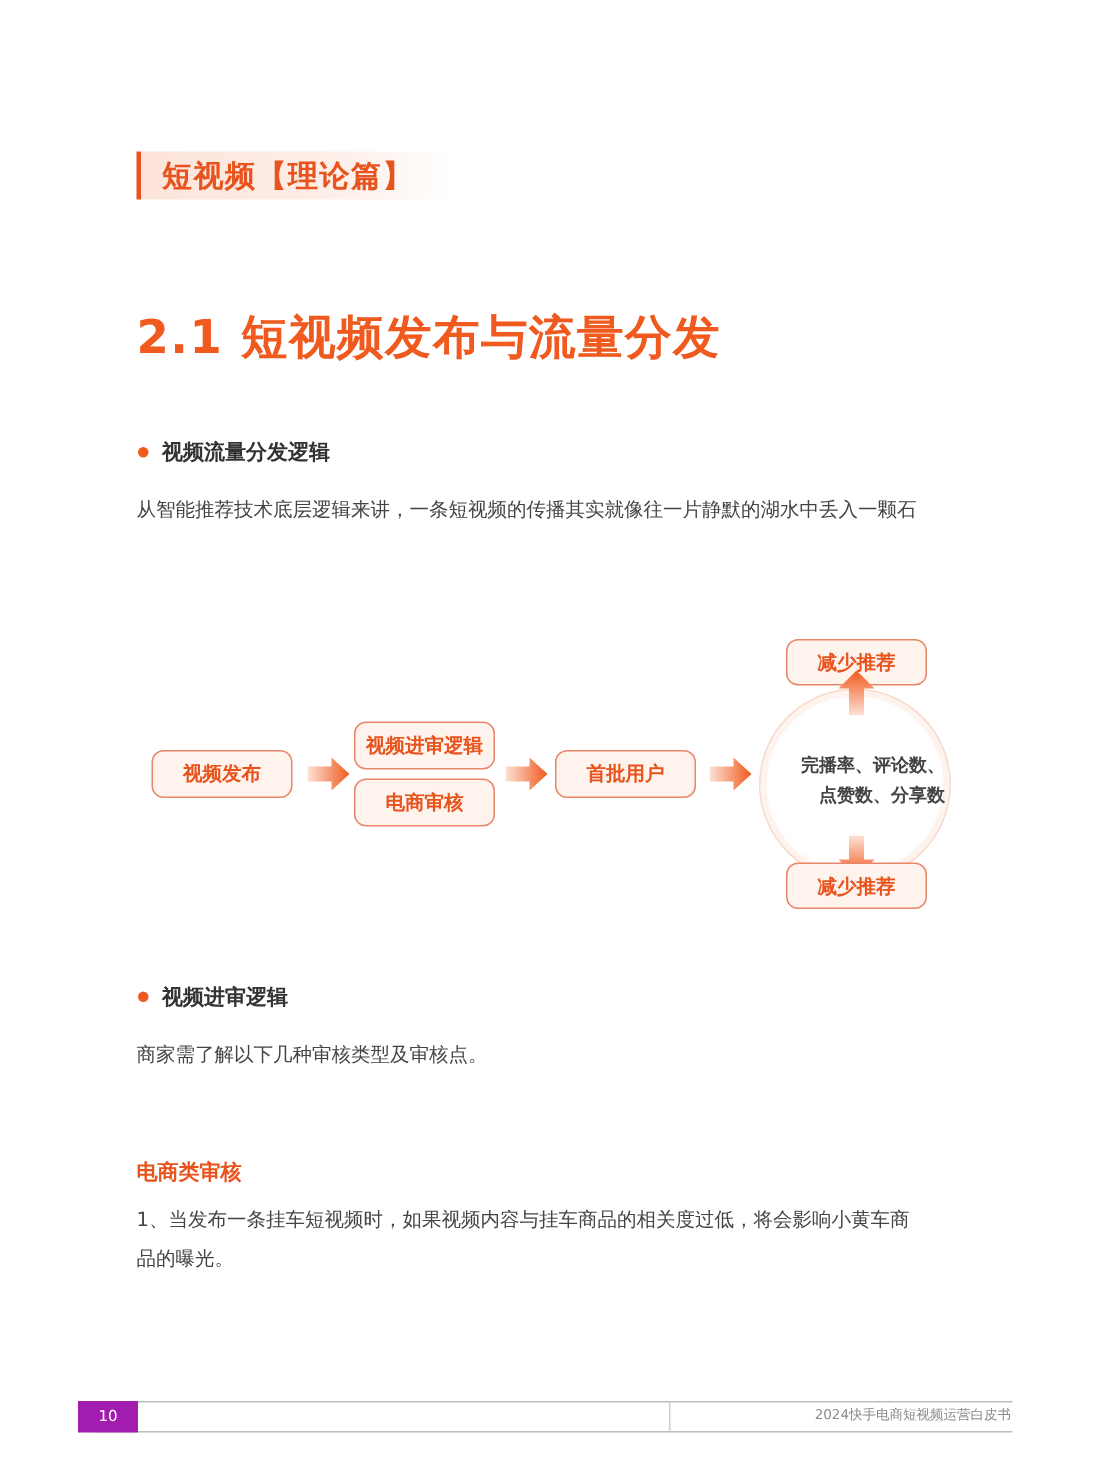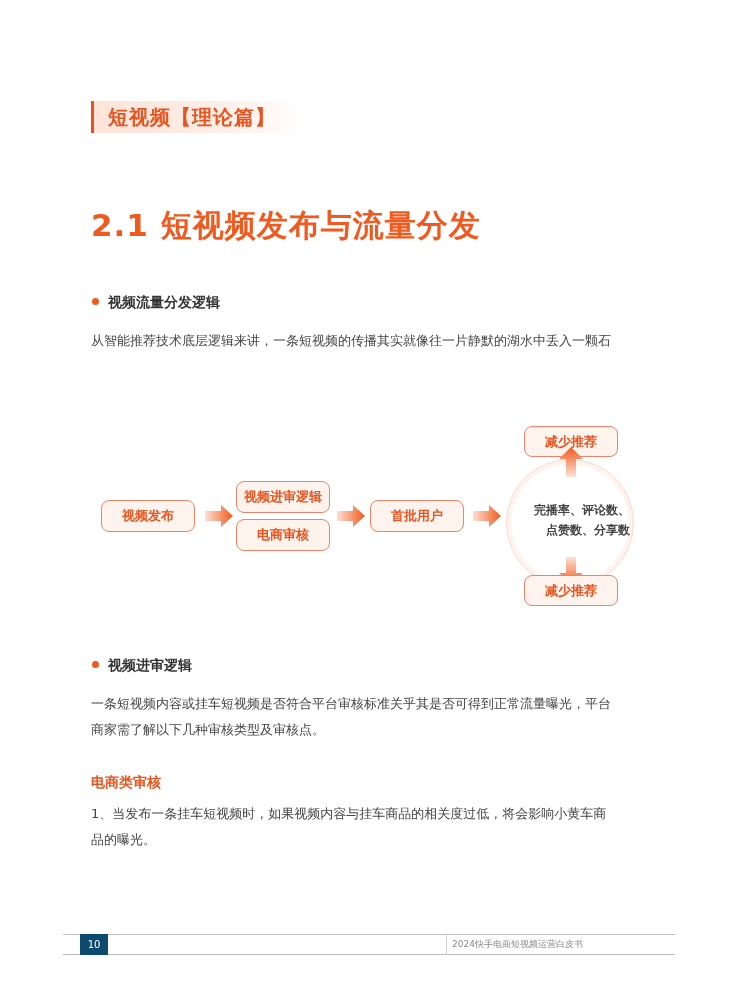--- a/index.html
+++ b/index.html
@@ -27,23 +27,23 @@
   .arrow-r { width: 28px; height: 22px; }
   .circle { left: 506px; top: 459px; width: 128px; height: 128px; border-radius: 50%;
             border: 1px solid #f7d9cc; box-shadow: 0 0 0 4px rgba(253,236,228,0.6) inset; box-sizing: border-box;
             background: radial-gradient(circle, #ffffff 62%, #fff6f2 100%); }
   .circle-text { left: 512px; top: 500px; width: 118px; text-align: right; font-size: 12px; font-weight: bold; color: #444; line-height: 20px; }
 
   .h3 { left: 91px; top: 772px; font-size: 14px; font-weight: bold; color: #e8541e; line-height: 20px; }
 
   
   .footer { left: 63px; top: 934px; width: 612px; height: 21px; border-top: 1px solid #bdbdbd; border-bottom: 1px solid #bdbdbd; box-sizing: border-box; }
-  .page-num { left: 80px; top: 934px; width: 28px; height: 21px; background: #0c4a6e; color: #fff; font-size: 10px; line-height: 21px; text-align: center; }
+  .page-num { left: 52px; top: 934px; width: 40px; height: 21px; background: #a21caf; color: #fff; font-size: 10px; line-height: 21px; text-align: center; }
   .footer-divider { left: 446px; top: 934px; width: 1px; height: 21px; background: #cfcfcf; }
-  .footer-title { left: 452px; top: 934px; width: 222px; height: 21px; line-height: 21px; text-align: left; font-size: 9px; color: #8a8a8a; }
+  .footer-title { left: 452px; top: 934px; width: 222px; height: 21px; line-height: 21px; text-align: right; font-size: 9px; color: #8a8a8a; }
 </style>
 </head>
 <body>
 
 <div class="abs tag"></div>
 <div class="abs tag-text">短视频【理论篇】</div>
 
 <div class="abs h1">2.1 短视频发布与流量分发</div>
 
 <div class="abs bullet-dot" style="left:92px; top:298px;"></div>
@@ -103,21 +103,20 @@
         </linearGradient>
       </defs>
     <path d="M7 0 V16 H0 L12 28 L24 16 H17 V0 Z" fill="url(#gd)"></path>
   </svg>
   <div class="abs box" style="left:524px; top:575px; width:94px; height:31px;">减少推荐</div>
 </div>
 
 <div class="abs bullet-dot" style="left:92px; top:661px;"></div>
 <div class="abs h2" style="left:108px; top:653px;">视频进审逻辑</div>
 <div class="abs para" style="top:691px;">
-  <div>一条短视频内容或挂车短视频是否符合平台审核标准关乎其是否可得到正常流量曝光，平台</div>
   <div>商家需了解以下几种审核类型及审核点。</div>
 </div>
 
 <div class="abs h3">电商类审核</div>
 <div class="abs para" style="top:801px;">
   <div>1、当发布一条挂车短视频时，如果视频内容与挂车商品的相关度过低，将会影响小黄车商</div>
   <div>品的曝光。</div>
 </div>
 
 <div class="abs footer"></div>

